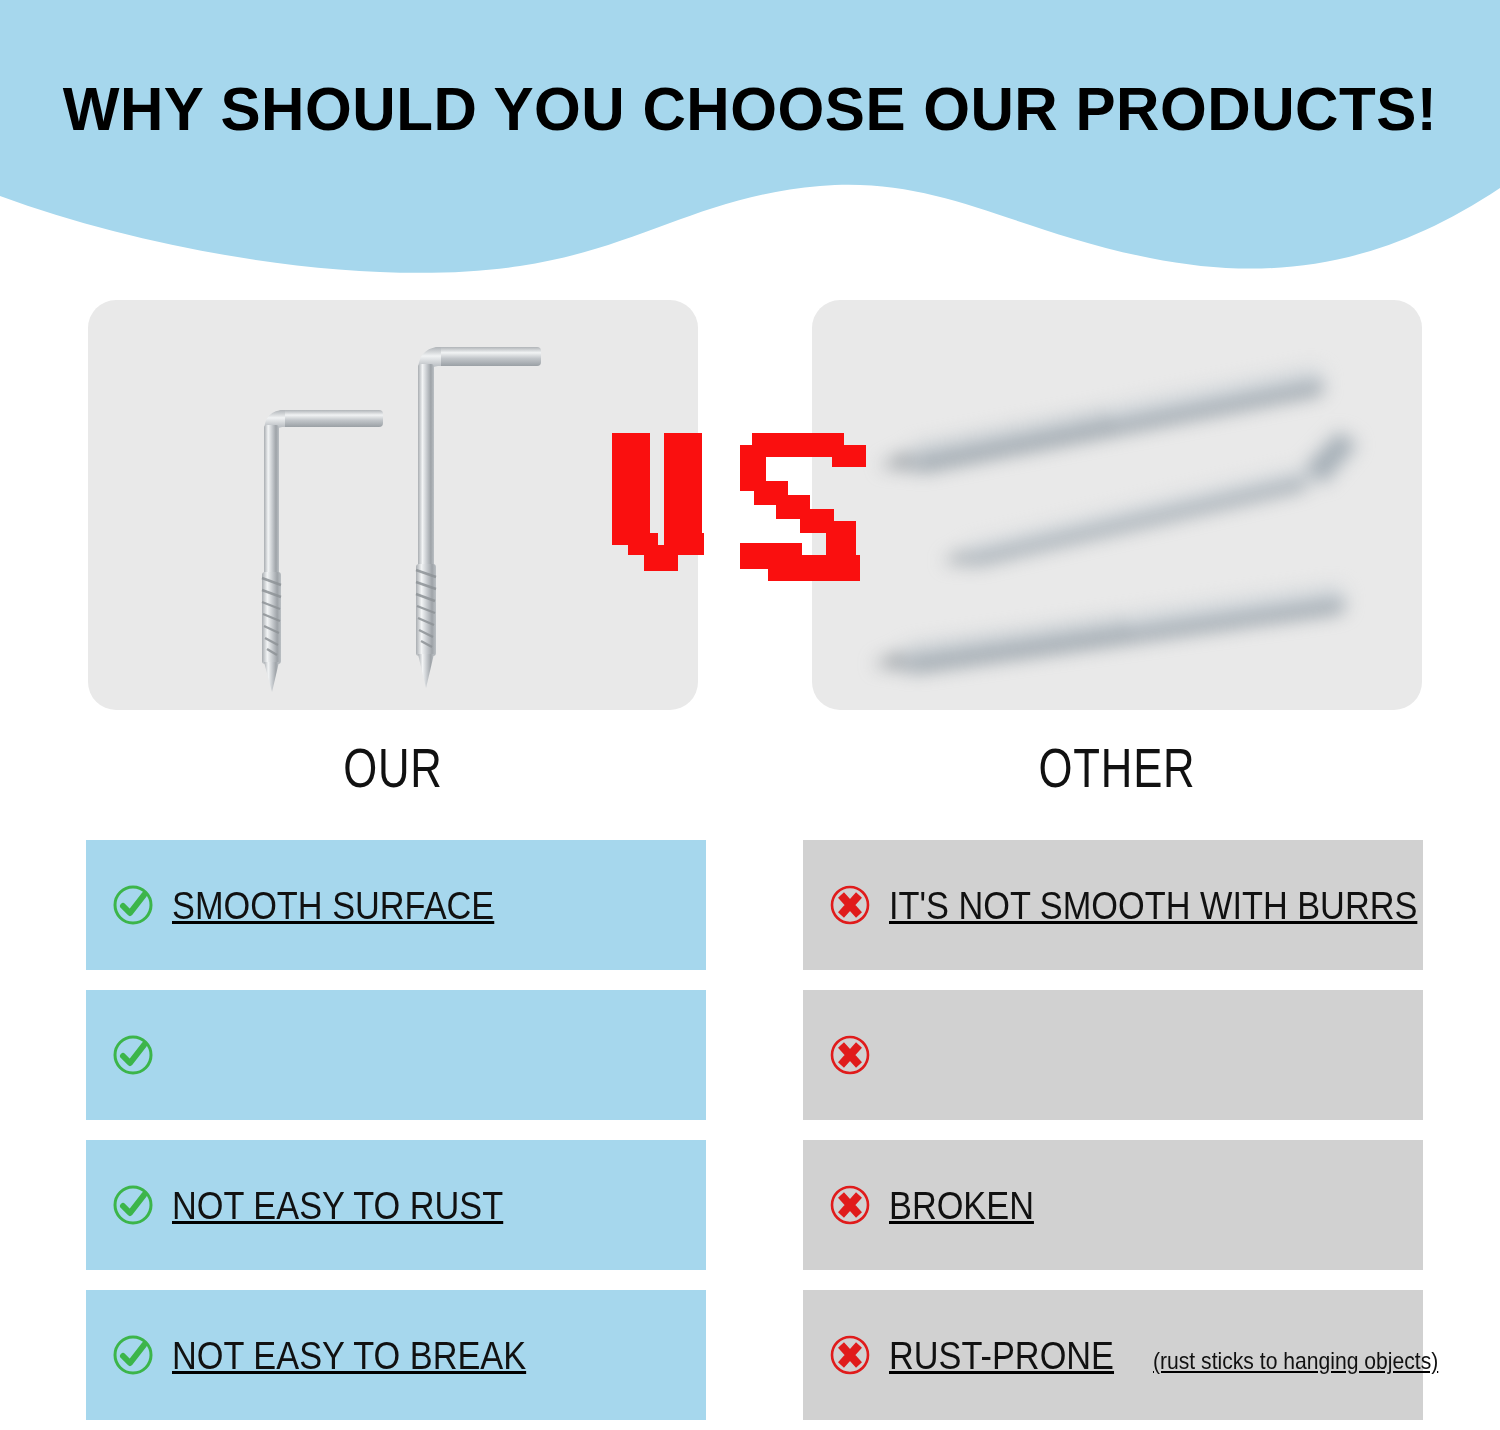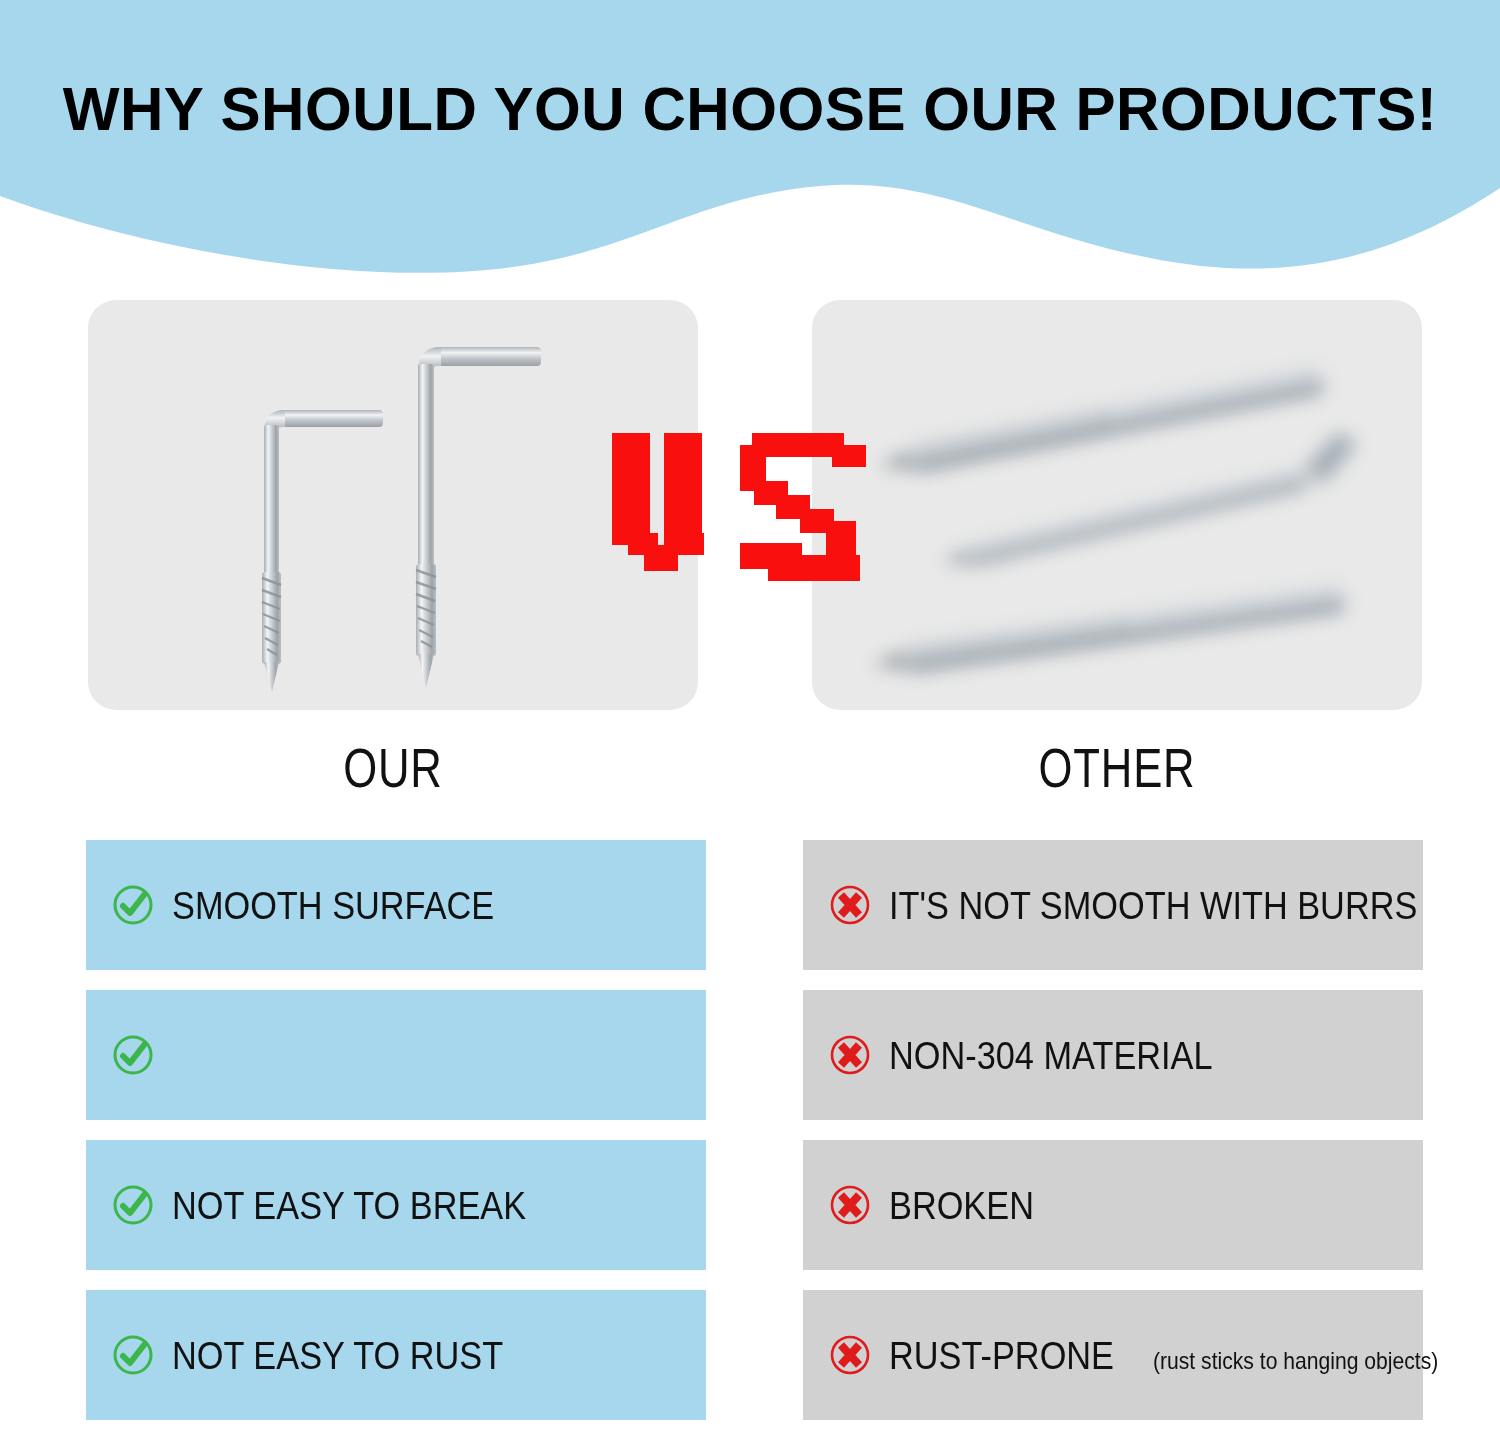--- a/index.html
+++ b/index.html
@@ -147,20 +147,21 @@
     white-space: nowrap;
     transform: scaleX(0.88);
     transform-origin: left center;
     margin-left: 8px;
     line-height: 1;
   }
   .row-text-wrap {
     display: flex;
     align-items: baseline;
     overflow: visible;
+    text-decoration: underline;
   }
 </style>
 </head>
 <body>
 
 <div id="header-banner">
   <svg id="header-wave-svg" viewBox="0 0 1500 275" preserveAspectRatio="none">
     <path d="M0,0 L1500,0 L1500,188 C1380,268 1270,282 1150,258 C1010,230 940,176 820,186 C700,196 640,248 520,266 C380,287 170,258 0,196 Z" fill="#a6d7ed"></path>
   </svg>
   <div id="page-title">WHY SHOULD YOU CHOOSE OUR PRODUCTS!</div>
@@ -331,33 +332,33 @@
   </div>
 
   <div class="feature-row our-row">
     <span class="row-icon">
       <svg viewBox="0 0 42 42">
         <circle cx="21" cy="21" r="18" fill="none" stroke="#3cb54a" stroke-width="3"></circle>
         <path d="M11,22 L18,29 L32,11" fill="none" stroke="#3cb54a" stroke-width="6" stroke-linecap="round" stroke-linejoin="round"></path>
       </svg>
     </span>
     <span class="row-text-wrap">
-      <span class="row-label">NOT EASY TO BREAK</span>
+      <span class="row-label">NOT EASY TO RUST</span>
     </span>
   </div>
 
   <div class="feature-row our-row">
     <span class="row-icon">
       <svg viewBox="0 0 42 42">
         <circle cx="21" cy="21" r="18" fill="none" stroke="#3cb54a" stroke-width="3"></circle>
         <path d="M11,22 L18,29 L32,11" fill="none" stroke="#3cb54a" stroke-width="6" stroke-linecap="round" stroke-linejoin="round"></path>
       </svg>
     </span>
     <span class="row-text-wrap">
-      <span class="row-label">NOT EASY TO RUST</span>
+      <span class="row-label">NOT EASY TO BREAK</span>
     </span>
   </div>
 
 </div>
 
 <div id="other-features" class="feature-column">
 
   <div class="feature-row other-row">
     <span class="row-icon">
       <svg viewBox="0 0 42 42">
@@ -370,23 +371,20 @@
     </span>
   </div>
 
   <div class="feature-row other-row">
     <span class="row-icon">
       <svg viewBox="0 0 42 42">
         <circle cx="21" cy="21" r="18" fill="none" stroke="#e01b1b" stroke-width="2.6"></circle>
         <path d="M12,11 L30,31 M30,11 L12,31" fill="none" stroke="#e01b1b" stroke-width="8" stroke-linecap="butt"></path>
       </svg>
     </span>
-    <span class="row-text-wrap">
-      <span class="row-label">NON-304 MATERIAL</span>
-    </span>
   </div>
 
   <div class="feature-row other-row">
     <span class="row-icon">
       <svg viewBox="0 0 42 42">
         <circle cx="21" cy="21" r="18" fill="none" stroke="#e01b1b" stroke-width="2.6"></circle>
         <path d="M12,11 L30,31 M30,11 L12,31" fill="none" stroke="#e01b1b" stroke-width="8" stroke-linecap="butt"></path>
       </svg>
     </span>
     <span class="row-text-wrap">

